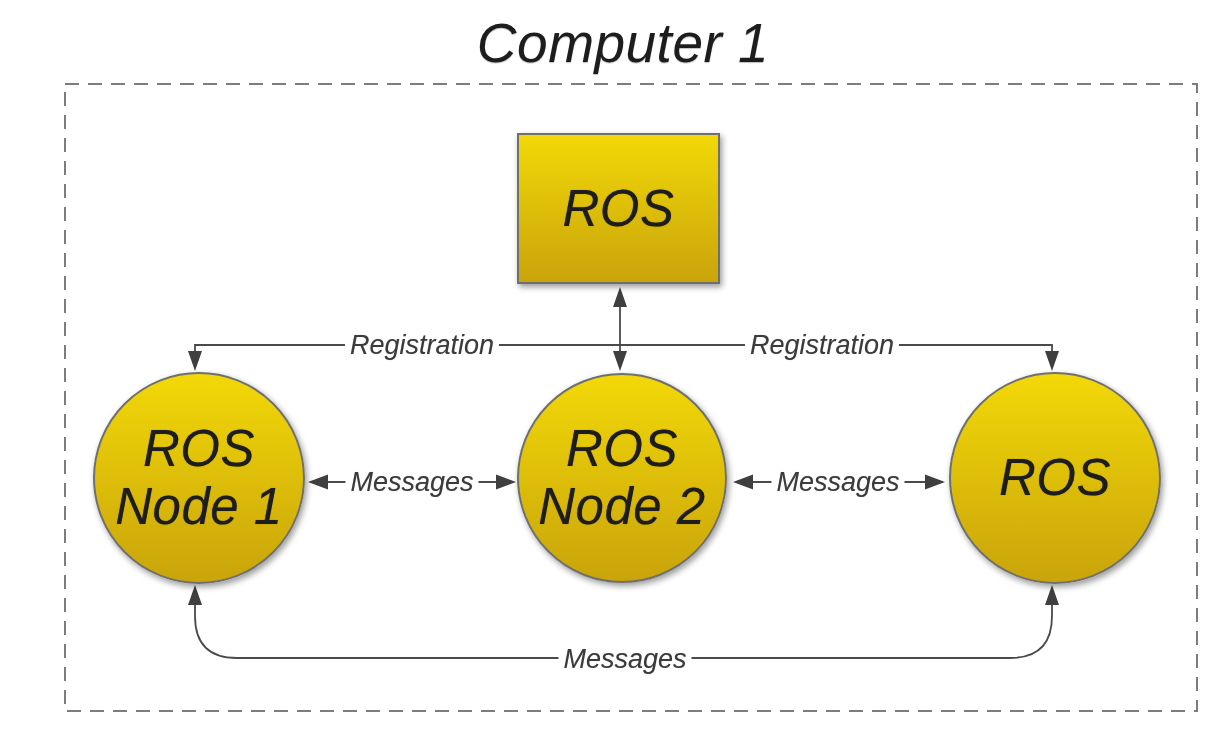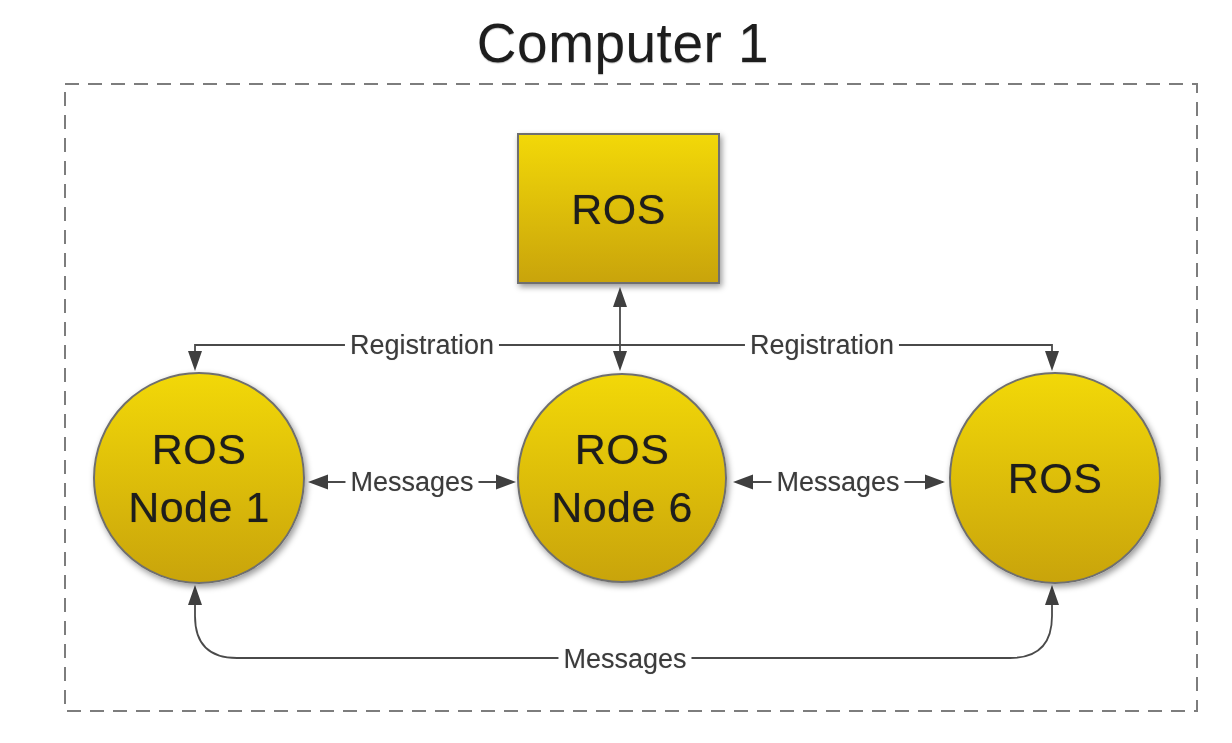--- a/index.html
+++ b/index.html
@@ -16,20 +16,21 @@
   body{
     font-family:"Liberation Sans", sans-serif;
     background:var(--background);
   }
   #canvas{
     position:relative;
     width:1232px;
     height:743px;
     background:var(--background);
     overflow:hidden;
+    font-style:italic;
   }
   #connector-layer{
     position:absolute;
     left:0;top:0;
     width:1232px;height:743px;
     pointer-events:none;
   }
   .diagram-title{
     position:absolute;
     left:623px;
@@ -47,21 +48,21 @@
     background:linear-gradient(180deg,var(--shape-fill-top) 0%,var(--shape-fill-bottom) 100%);
     border:2px solid var(--shape-border);
     box-shadow:2px 3px 6px rgba(0,0,0,0.40);
     display:flex;
     align-items:center;
     justify-content:center;
     text-align:center;
     box-sizing:border-box;
   }
   .shape .shape-text{
-    font-size:43px;
+    font-size:51px;
     line-height:58px;
     color:var(--text);
     text-shadow:0 0 1px rgba(0,0,0,0.45);
     letter-spacing:0.5px;
     white-space:nowrap;
   }
   .shape .shape-text span{display:block;}
   #master-box{
     left:517px;top:133px;
     width:203px;height:151px;
@@ -133,21 +134,21 @@
   <div id="node-1" class="shape node">
     <div class="shape-text">
       <span>ROS</span>
       <span>Node 1</span>
     </div>
   </div>
 
   <div id="node-2" class="shape node">
     <div class="shape-text">
       <span>ROS</span>
-      <span>Node 6</span>
+      <span>Node 2</span>
     </div>
   </div>
 
   <div id="node-n" class="shape node">
     <div class="shape-text">
       <span>ROS</span>
     </div>
   </div>
 
   <div id="label-registration-left" class="edge-label">Registration</div>

